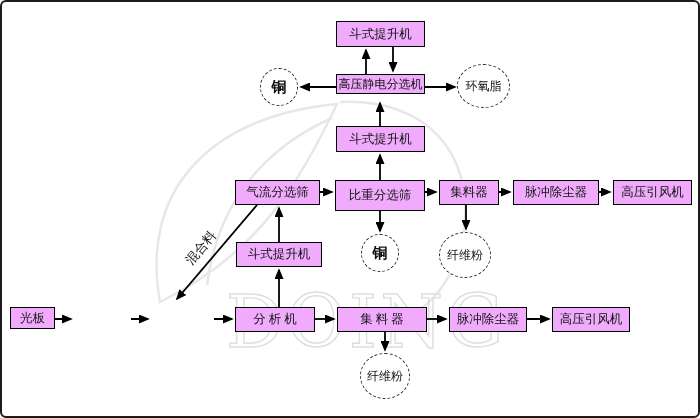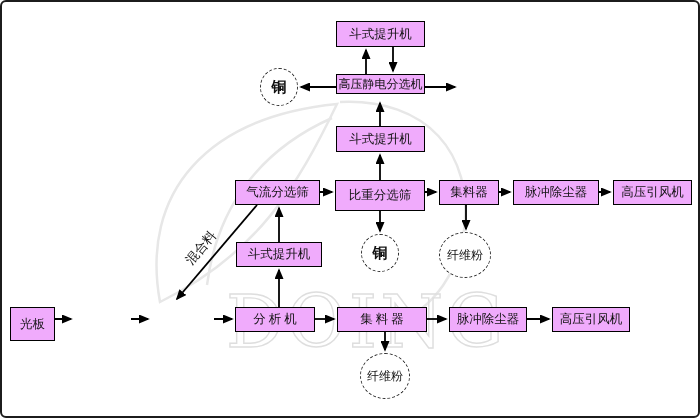--- a/index.html
+++ b/index.html
@@ -94,33 +94,34 @@
       <line x1="313" y1="317" x2="332" y2="317" marker-end="url(#ah)"></line>
       <line x1="425" y1="317" x2="444" y2="317" marker-end="url(#ah)"></line>
       <line x1="525" y1="317" x2="547" y2="317" marker-end="url(#ah)"></line>
       <line x1="383" y1="330" x2="383" y2="348" marker-end="url(#ah)"></line>
     </g>
   </svg>
 
   <div class="box" style="left:334px;top:19px;width:89px;height:26px">斗式提升机</div>
   <div class="box small" style="left:334px;top:72px;width:89px;height:20px">高压静电分选机</div>
   <div class="circle bold" style="left:258px;top:66px;width:38px;height:38px">铜</div>
+  <div class="circle" style="left:455px;top:62px;width:53px;height:44px">环氧脂</div>
   <div class="box" style="left:334px;top:124px;width:89px;height:26px">斗式提升机</div>
 
   <div class="box" style="left:233px;top:178px;width:85px;height:25px">气流分选筛</div>
   <div class="box" style="left:333px;top:178px;width:90px;height:31px">比重分选筛</div>
   <div class="box" style="left:437px;top:178px;width:60px;height:25px">集料器</div>
   <div class="box" style="left:511px;top:178px;width:86px;height:25px">脉冲除尘器</div>
   <div class="box" style="left:611px;top:178px;width:79px;height:25px">高压引风机</div>
   <div class="circle bold" style="left:359px;top:232px;width:38px;height:38px">铜</div>
   <div class="circle" style="left:437px;top:230px;width:52px;height:46px">纤维粉</div>
 
   <div class="box" style="left:234px;top:240px;width:86px;height:25px">斗式提升机</div>
   <div class="edge-label" style="left:199px;top:246px">混合料</div>
 
-  <div class="box" style="left:8px;top:305px;width:45px;height:34px">光板</div>
+  <div class="box" style="left:8px;top:305px;width:45px;height:22px">光板</div>
   <div class="box spread" style="left:233px;top:305px;width:80px;height:25px">分析机</div>
   <div class="box spread" style="left:335px;top:305px;width:90px;height:25px">集料器</div>
   <div class="box" style="left:447px;top:305px;width:78px;height:25px">脉冲除尘器</div>
   <div class="box" style="left:550px;top:305px;width:78px;height:25px">高压引风机</div>
   <div class="circle" style="left:358px;top:351px;width:50px;height:46px">纤维粉</div>
 
 </div>
 
 </body></html>

